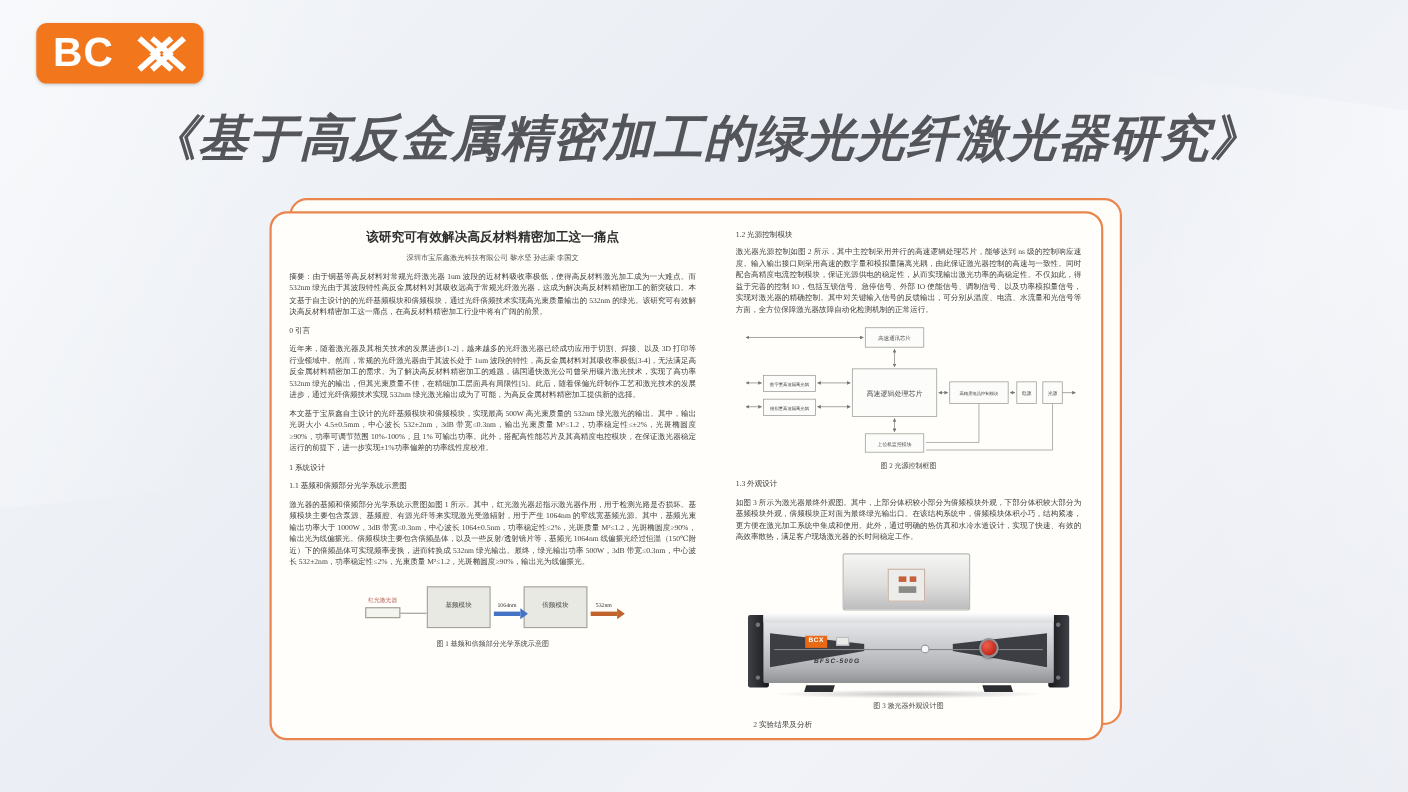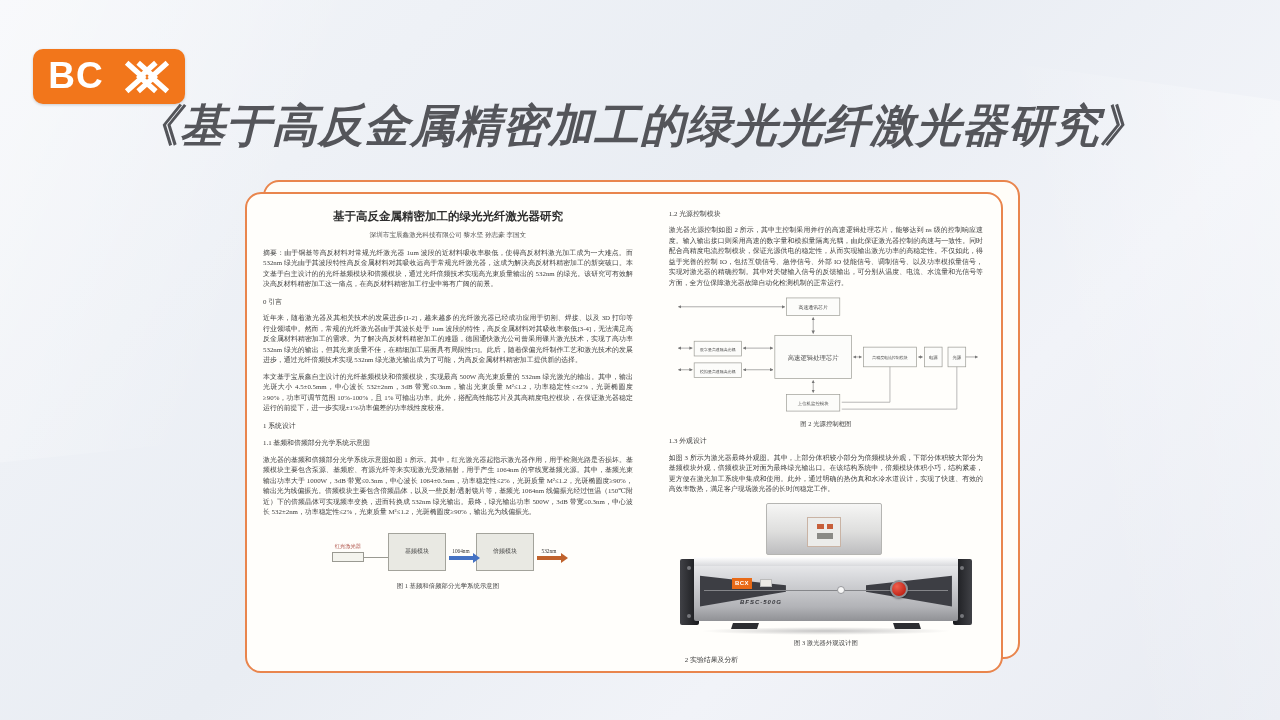--- a/index.html
+++ b/index.html
@@ -13,21 +13,21 @@
   .bg-streak.one { left:-180px; top:-120px; width:760px; height:560px;
     background:linear-gradient(118deg,rgba(255,255,255,.75),rgba(255,255,255,0) 60%);
     transform:rotate(-6deg); }
   .bg-streak.two { right:-140px; top:80px; width:620px; height:640px;
     background:linear-gradient(250deg,rgba(255,255,255,.55),rgba(255,255,255,0) 55%);
     transform:rotate(8deg); }
 
   
   .logo { position:absolute; left:33px; top:21px; width:152px; height:55px;
     background:#F2761B; border-radius:10px; display:flex; align-items:center;
-    justify-content:center; gap:20px; box-shadow:0 1px 3px rgba(0,0,0,.18);margin-top:28px; }
+    justify-content:center; gap:20px; box-shadow:0 1px 3px rgba(0,0,0,.18); }
   .logo-text { color:#fff; font-weight:bold; font-size:37px; letter-spacing:1px;
     line-height:1; transform:translateY(-1px); }
   .logo-chevrons { display:block; }
 
   
   .slide-title { position:absolute; left:0; right:0; top:96px; text-align:center;
     font-size:45px; font-weight:900; color:#54555a; letter-spacing:1px;font-style:italic; }
 
   
   .card-back { position:absolute; left:263px; top:180px; width:757px; height:479px;
@@ -135,21 +135,21 @@
     <polyline points="36,3 18,19 36,35" fill="none" stroke="#ffffff" stroke-width="6"></polyline>
   </svg>
 </div>
 
 <div class="slide-title">《基于高反金属精密加工的绿光光纤激光器研究》</div>
 
 <div class="card-back"></div>
 <div class="card-front">
 
   <div class="doc-col col-left">
-    <div class="doc-title">基于高反金属精密加工的绿光光纤激光器研究</div>
+    <div class="doc-title">该研究可有效解决高反材料精密加工这一痛点</div>
     <div class="doc-authors">深圳市宝辰鑫激光科技有限公司  黎水坚  孙志豪  李国文</div>
     <div class="para">摘要：由于铜基等高反材料对常规光纤激光器 1um 波段的近材料吸收率极低，使得高反材料激光加工成为一大难点。而 532nm 绿光由于其波段特性高反金属材料对其吸收远高于常规光纤激光器，这成为解决高反材料精密加工的新突破口。本文基于自主设计的的光纤基频模块和倍频模块，通过光纤倍频技术实现高光束质量输出的 532nm 的绿光。该研究可有效解决高反材料精密加工这一痛点，在高反材料精密加工行业中将有广阔的前景。</div>
     <div class="heading">0 引言</div>
     <div class="para">近年来，随着激光器及其相关技术的发展进步[1-2]，越来越多的光纤激光器已经成功应用于切割、焊接、以及 3D 打印等行业领域中。然而，常规的光纤激光器由于其波长处于 1um 波段的特性，高反金属材料对其吸收率极低[3-4]，无法满足高反金属材料精密加工的需求。为了解决高反材料精密加工的难题，德国通快激光公司曾采用碟片激光技术，实现了高功率 532nm 绿光的输出，但其光束质量不佳，在精细加工层面具有局限性[5]。此后，随着保偏光纤制作工艺和激光技术的发展进步，通过光纤倍频技术实现 532nm 绿光激光输出成为了可能，为高反金属材料精密加工提供新的选择。</div>
     <div class="para">本文基于宝辰鑫自主设计的光纤基频模块和倍频模块，实现最高 500W 高光束质量的 532nm 绿光激光的输出。其中，输出光斑大小 4.5±0.5mm，中心波长 532±2nm，3dB 带宽≤0.3nm，输出光束质量 M²≤1.2，功率稳定性≤±2%，光斑椭圆度≥90%，功率可调节范围 10%-100%，且 1% 可输出功率。此外，搭配高性能芯片及其高精度电控模块，在保证激光器稳定运行的前提下，进一步实现±1%功率偏差的功率线性度校准。</div>
     <div class="heading">1 系统设计</div>
     <div class="heading">1.1 基频和倍频部分光学系统示意图</div>
     <div class="para">激光器的基频和倍频部分光学系统示意图如图 1 所示。其中，红光激光器起指示激光器作用，用于检测光路是否损坏。基频模块主要包含泵源、基频腔、有源光纤等来实现激光受激辐射，用于产生 1064nm 的窄线宽基频光源。其中，基频光束输出功率大于 1000W，3dB 带宽≤0.3nm，中心波长 1064±0.5nm，功率稳定性≤2%，光斑质量 M²≤1.2，光斑椭圆度≥90%，输出光为线偏振光。倍频模块主要包含倍频晶体，以及一些反射/透射镜片等，基频光 1064nm 线偏振光经过恒温（150℃附近）下的倍频晶体可实现频率变换，进而转换成 532nm 绿光输出。最终，绿光输出功率 500W，3dB 带宽≤0.3nm，中心波长 532±2nm，功率稳定性≤2%，光束质量 M²≤1.2，光斑椭圆度≥90%，输出光为线偏振光。</div>
 
     <div class="fig1">

